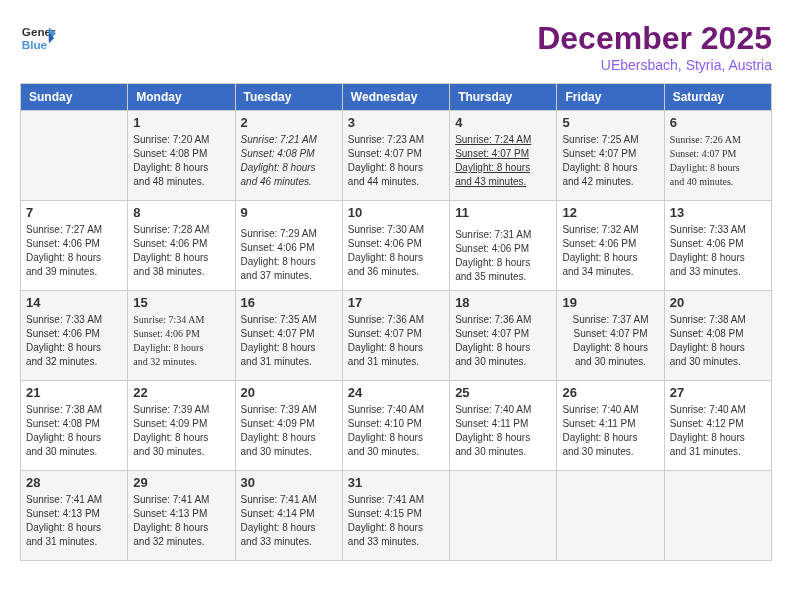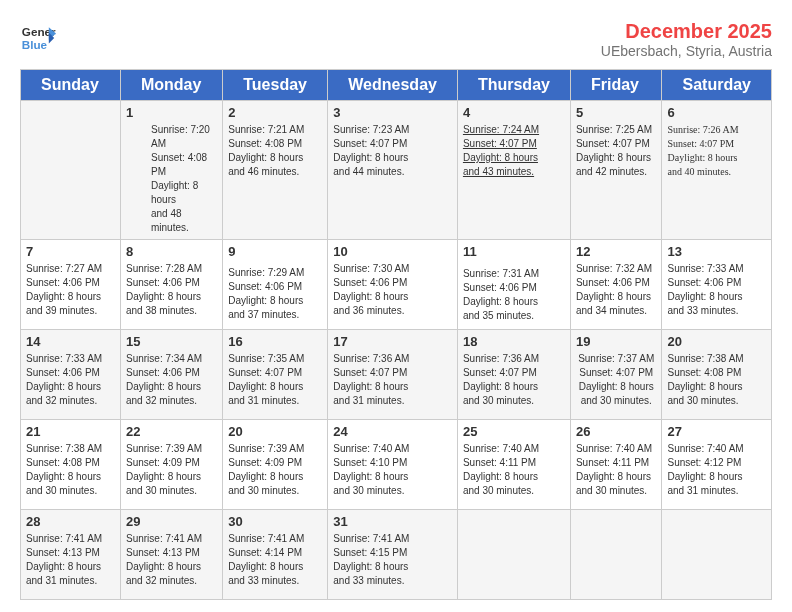--- a/index.html
+++ b/index.html
@@ -22,39 +22,39 @@
     }
     .logo-icon {
       width: 36px;
       height: 36px;
       margin-right: 4px;
     }
     .title-block {
       text-align: right;
     }
     .month-title {
-      font-size: 20px;
+      font-size: 32px;
       font-weight: bold;
-      color: #ef4444;
+      color: #701a75;
     }
     .subtitle {
       font-size: 14px;
-      color: #737373;
+      color: #8b5cf6;
     }
     table {
       width: 100%;
       border-collapse: collapse;
       font-size: 11px;
     }
     thead tr th {
       background-color: #3a6bc4;
       color: #fff;
-      padding: 6px 20px;
+      padding: 6px 8px;
       text-align: left;
-      font-size: 16px;
+      font-size: 12px;
       font-weight: bold;
       border: 1px solid #ccc;
     }
     tbody tr td {
       border: 1px solid #ccc;
       vertical-align: top;
       padding: 4px 5px;
       height: 90px;
       width: calc(100% / 7);
       color: #333;
@@ -108,28 +108,28 @@
         <th>Thursday</th>
         <th>Friday</th>
         <th>Saturday</th>
       </tr>
   </thead>
   <tbody id="calendar-body">
       <tr>
         <td class="empty-cell"></td>
         <td>
           <span class="day-number">1</span>
-          <div class="day-info" style="white-space: pre-line; margin-left: 25px;">Sunrise: 7:20 AM
+          <div class="day-info" style="white-space: pre-line;">Sunrise: 7:20 AM
 Sunset: 4:08 PM
 Daylight: 8 hours
 and 48 minutes.</div>
         </td>
         <td>
           <span class="day-number">2</span>
-          <div class="day-info" style="white-space: pre-line;">Sunrise: 7:21 AM
+          <div class="day-info" style="white-space: pre-line; font-style: italic;">Sunrise: 7:21 AM
 Sunset: 4:08 PM
 Daylight: 8 hours
 and 46 minutes.</div>
         </td>
         <td>
           <span class="day-number">3</span>
           <div class="day-info" style="white-space: pre-line;">Sunrise: 7:23 AM
 Sunset: 4:07 PM
 Daylight: 8 hours
 and 44 minutes.</div>
@@ -210,21 +210,21 @@
       <tr>
         <td>
           <span class="day-number">14</span>
           <div class="day-info" style="white-space: pre-line;">Sunrise: 7:33 AM
 Sunset: 4:06 PM
 Daylight: 8 hours
 and 32 minutes.</div>
         </td>
         <td>
           <span class="day-number">15</span>
-          <div class="day-info" style="white-space: pre-line;">Sunrise: 7:34 AM
+          <div class="day-info" style="white-space: pre-line; font-family: Liberation Serif, serif;">Sunrise: 7:34 AM
 Sunset: 4:06 PM
 Daylight: 8 hours
 and 32 minutes.</div>
         </td>
         <td>
           <span class="day-number">16</span>
           <div class="day-info" style="white-space: pre-line;">Sunrise: 7:35 AM
 Sunset: 4:07 PM
 Daylight: 8 hours
 and 31 minutes.</div>

